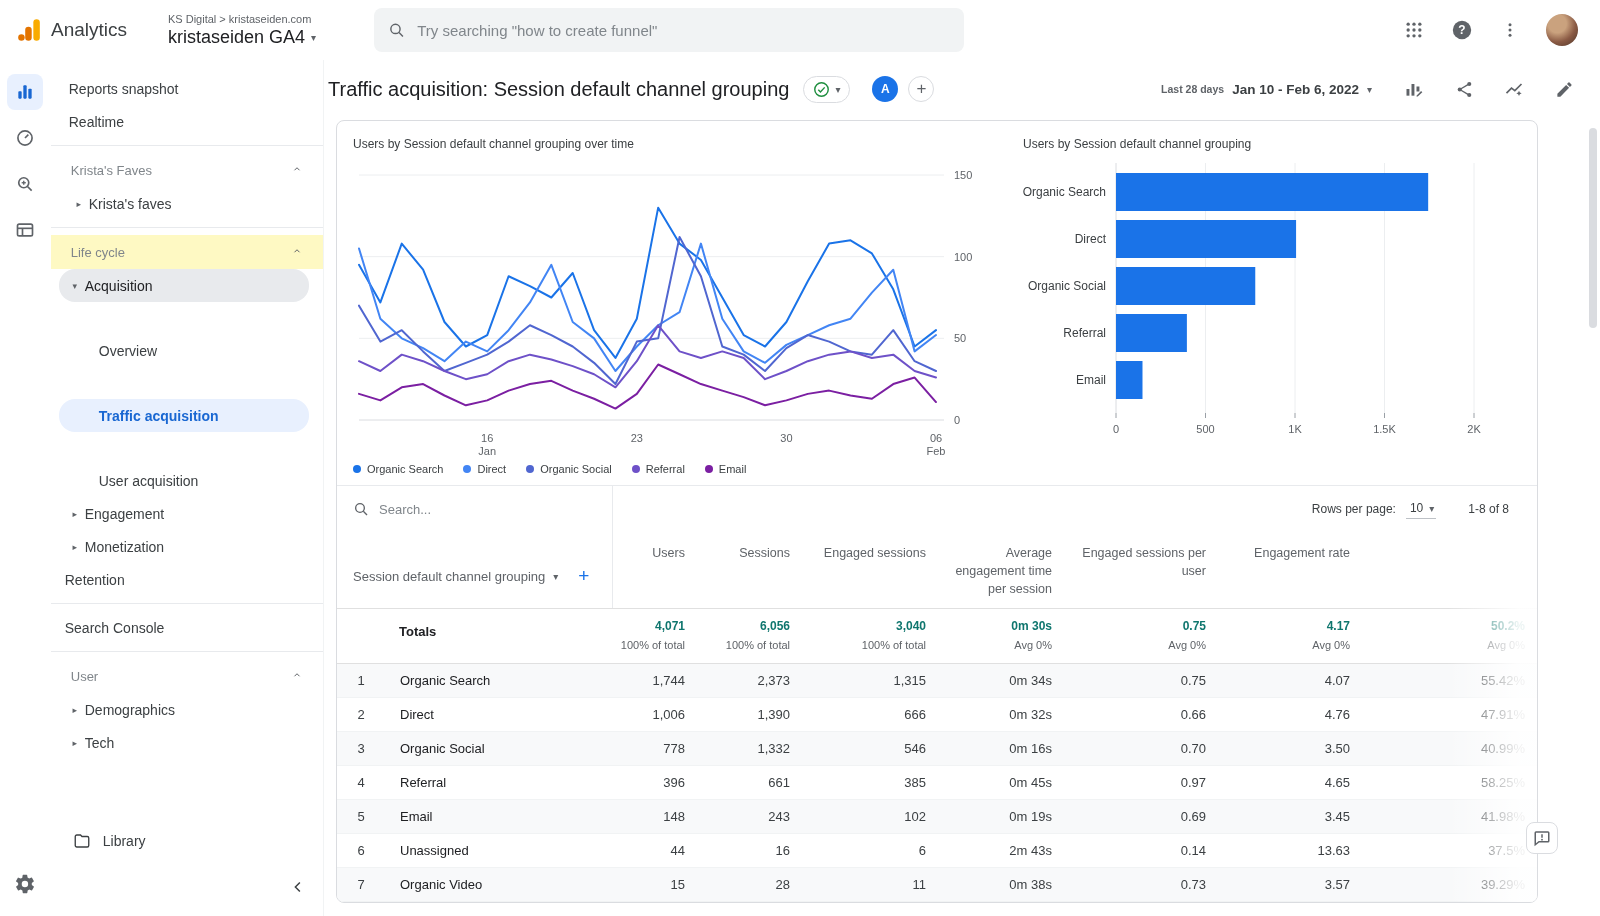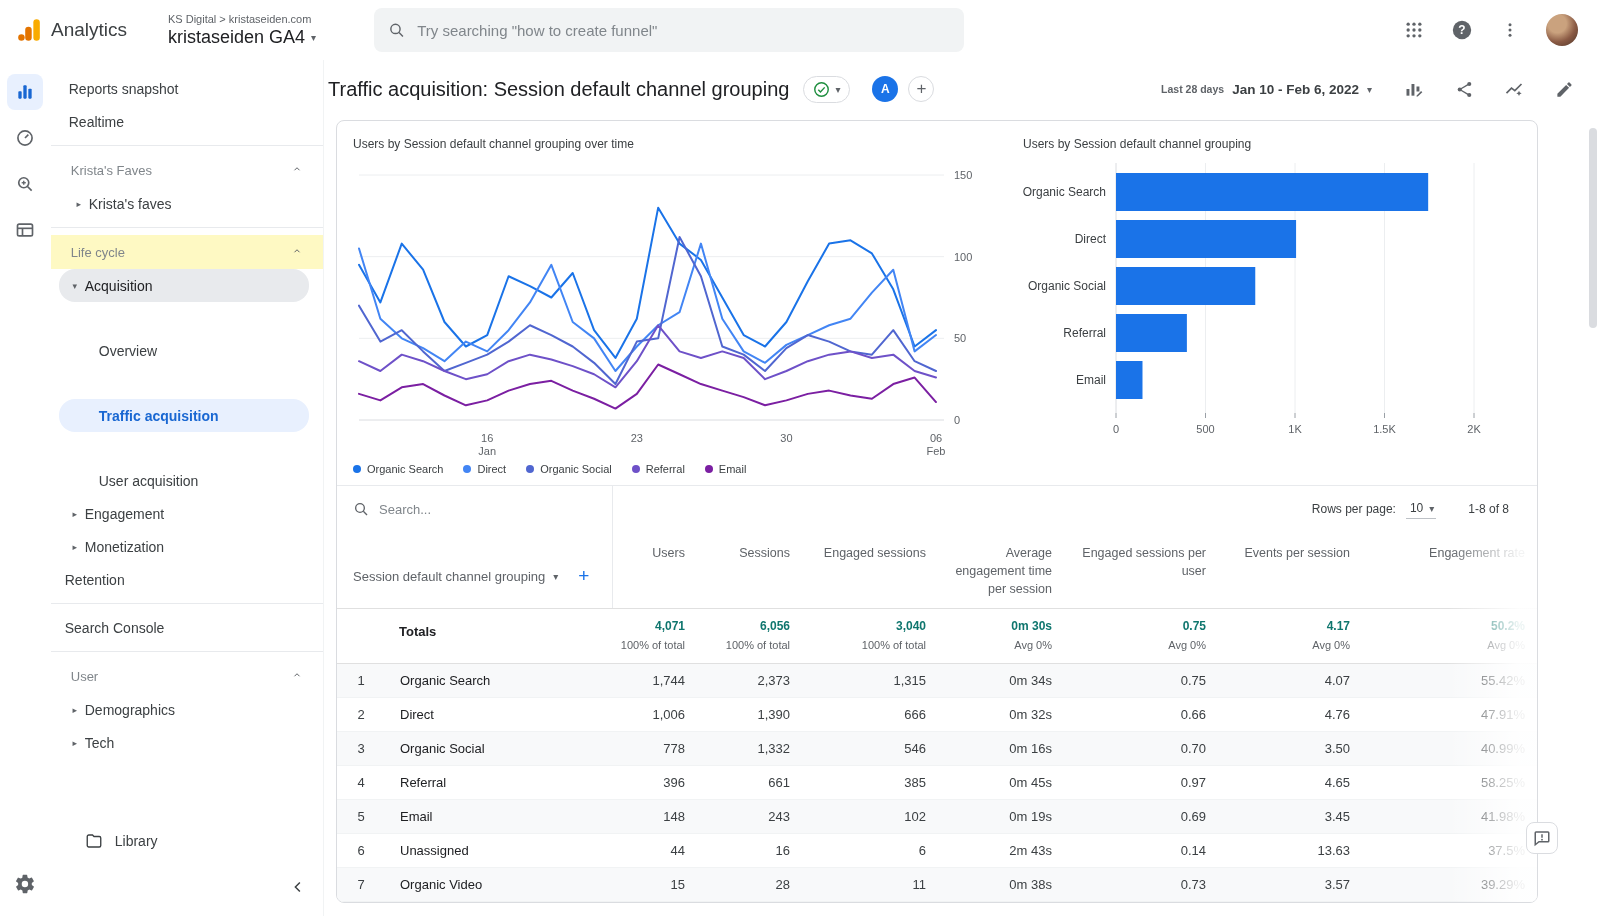--- a/index.html
+++ b/index.html
@@ -36,21 +36,21 @@
     margin:0 14px 0 8px; border-radius:16px; padding-left:10px; cursor:pointer; white-space:nowrap; }
   .sb-item.ind1 { padding-left:6px; }
   .sb-item.ind2 { padding-left:40px;margin-top:32px; }
   .sb-item.active { background:#e8eaed; color:#202124; }
   .sb-item.selected { background:#e8f0fe; color:#1967d2; font-weight:bold; }
   .sb-arrow { width:20px; text-align:center; font-size:9px; color:#5f6368; flex:0 0 20px; }
   .sb-section { height:34px; display:flex; align-items:center; justify-content:space-between;
     padding:0 20px; font-size:13px; color:#80868b; margin-top:4px; cursor:pointer; }
   .sb-section.band { background:#fef9c3; }
   .sb-divider { border-top:1px solid #e8eaed; margin:7px 0; }
-  .sb-library { position:absolute; bottom:66px; left:12px; display:flex; align-items:center; gap:12px;
+  .sb-library { position:absolute; bottom:66px; left:0; display:flex; align-items:center; gap:12px;
     padding-left:22px; font-size:14px; color:#3c4043; cursor:pointer; }
   .sb-collapse { position:absolute; bottom:16px; right:16px; cursor:pointer; }
 
   
   .main { flex:1; position:relative; }
   .report-header { display:flex; align-items:center; height:54px; padding:4px 24px 0 4px; }
   .report-title { font-size:20px; font-weight:normal; color:#202124; }
   .status-pill { margin-left:14px; display:flex; align-items:center; gap:5px; border:1px solid #dadce0;
     border-radius:16px; padding:4px 9px; cursor:pointer; }
   .chip-a { margin-left:22px; width:26px; height:26px; border-radius:50%; background:#1a73e8; color:#fff;
@@ -447,21 +447,20 @@
           <div class="dim-cell">
             <span>Session default channel grouping</span>
             <span class="caret">▾</span>
             <span class="plus">+</span>
           </div>
         <div class="metric">Users</div>
             <div class="metric">Sessions</div>
             <div class="metric">Engaged sessions</div>
             <div class="metric">Average engagement time per session</div>
             <div class="metric">Engaged sessions per user</div>
-            <div class="metric">Events per session</div>
             <div class="metric">Engagement rate</div>
           </div>
 
         <div class="totals" id="totals">
           <div class="totals-label">Totals</div>
         <div class="tcell">
               <div class="tval">4,071</div>
               <div class="tsub">100% of total</div>
             </div>
             <div class="tcell">

